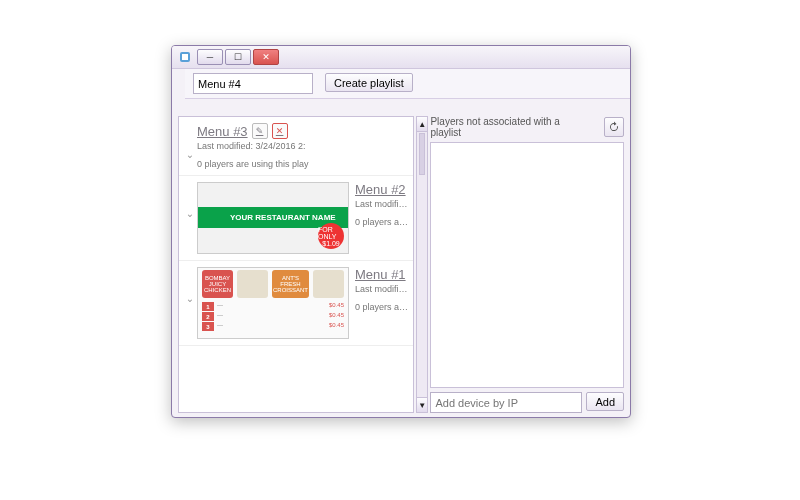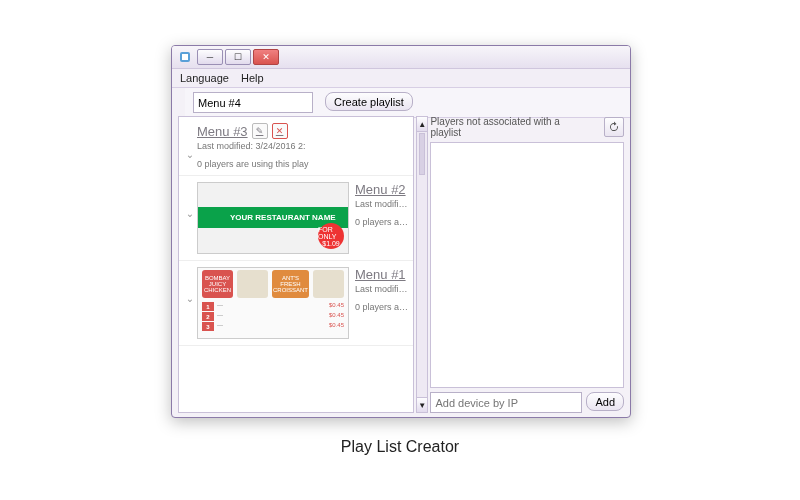--- a/index.html
+++ b/index.html
@@ -8,21 +8,21 @@
   .titlebar{display:flex;align-items:center;height:22px;padding:0 6px;background:linear-gradient(#f7f5fa,#e6e0ef);border-bottom:1px solid #cfc6dd;}
   .titlebar .icon{width:14px;height:14px;margin-right:5px;display:flex;align-items:center;justify-content:center;}
   .titlebar .title{flex:1;font-size:11px;color:#333;}
   .winbtns{display:flex;gap:2px;}
   .winbtn{width:24px;height:14px;border:1px solid #9a8fb4;border-radius:2px;background:linear-gradient(#fdfdfe,#e2dbed);display:flex;align-items:center;justify-content:center;font-size:9px;line-height:1;color:#333;cursor:default;}
   .winbtn.close{background:linear-gradient(#f08080,#d9534f);border-color:#b04444;color:#fff;}
   .menubar{height:18px;display:flex;align-items:center;gap:12px;padding:0 8px;background:#f2eef6;border-bottom:1px solid #d7cee4;font-size:11px;}
   .menubar span{cursor:default;}
   .toolbar{display:flex;gap:12px;padding:4px 8px;background:#f7f5fa;border-bottom:1px solid #d7cee4;margin-left:13px;}
   .tinput{width:110px;height:17px;border:1px solid #b8b0c8;background:#fff;padding:1px 4px;font-size:11px;}
-  .btn{height:19px;border:1px solid #b8b0c8;background:linear-gradient(#fdfdfe,#eae5f1);border-radius:8px;padding:4px 8px;font-size:11px;cursor:default;display:inline-flex;align-items:center;}
+  .btn{height:19px;border:1px solid #b8b0c8;background:linear-gradient(#fdfdfe,#eae5f1);border-radius:2px;padding:4px 8px;font-size:11px;cursor:default;display:inline-flex;align-items:center;}
   .body{position:absolute;top:66px;bottom:0;left:0;right:0;display:flex;}
   .left{width:310px;border:1px solid #c9c0d8;margin:4px 2px 4px 6px;background:#fff;overflow:hidden;display:flex;flex-direction:column;}
   .scrollcol{width:14px;margin:4px 0;border:1px solid #c9c0d8;background:#eee9f3;display:flex;flex-direction:column;}
   .scrollbtn{height:14px;border:1px solid #c9c0d8;background:linear-gradient(#fdfdfe,#e2dbed);margin:-1px;display:flex;align-items:center;justify-content:center;font-size:8px;}
   .thumb{flex:0 0 40px;margin:2px;border:1px solid #c9c0d8;background:#d8d0e4;}
   .scrolltrack{flex:1;}
   .right{flex:1;margin:4px 6px 4px 2px;display:flex;flex-direction:column;gap:4px;}
   .phead{display:flex;align-items:center;gap:16px;}
   .phead .lbl{flex:1;font-size:10px;color:#555;}
   .refresh{width:18px;height:18px;border:1px solid #b8b0c8;border-radius:2px;background:linear-gradient(#fdfdfe,#eae5f1);display:flex;align-items:center;justify-content:center;}
@@ -64,24 +64,20 @@
             <rect x="3" y="3" width="6" height="6" fill="#fff"></rect>
           </svg>
     </span>
     <div class="winbtns">
       <div class="winbtn">─</div>
       <div class="winbtn">☐</div>
       <div class="winbtn close">✕</div>
     </div>
   </div>
 
-  <div class="menubar">
-    <span>Language</span>
-    <span>Help</span>
-  </div>
 
   <div class="toolbar">
     <input class="tinput" value="Menu #4" style="">
     <button class="btn">Create playlist</button>
   </div>
 
   <div class="body">
     <div class="left">
 
       <div class="row">
@@ -165,15 +161,14 @@
       </div>
       <div class="plist"></div>
       <div class="addbar">
         <input class="tinput" placeholder="Add device by IP" style="">
         <button class="btn">Add</button>
       </div>
     </div>
   </div>
 </div>
 
-<div class="caption">Play List Creator</div>
 
 </div>
 
 </body></html>

